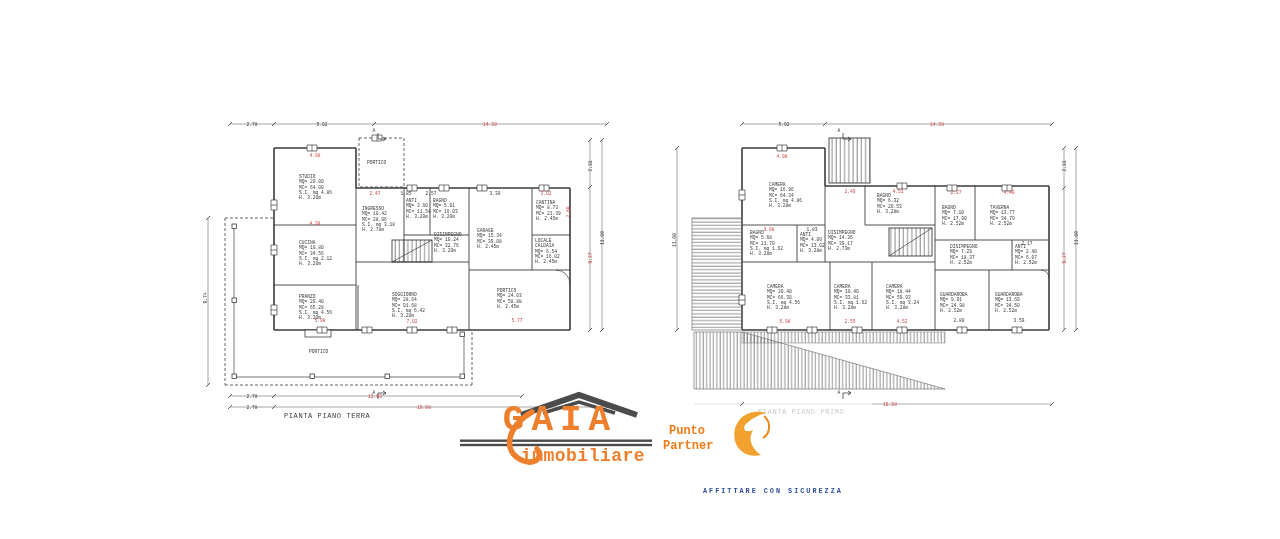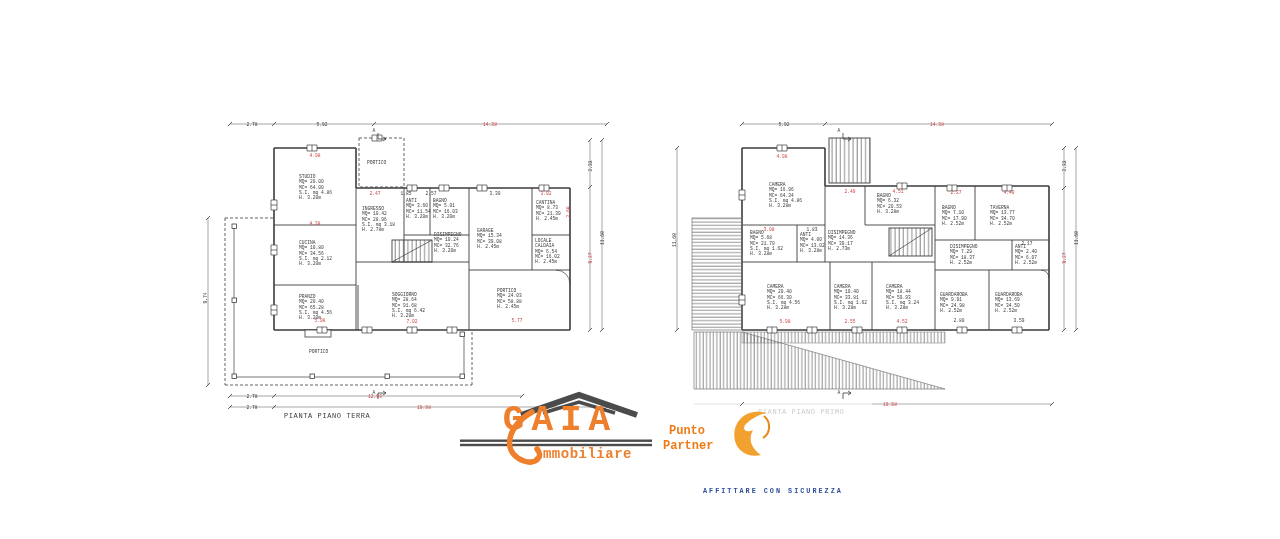--- a/index.html
+++ b/index.html
@@ -13,21 +13,21 @@
   .dim{position:absolute;font-size:4.6px;color:#3a3a3a;white-space:nowrap;
        transform:translate(-50%,-50%);}
   .dim.red{color:#cc4444;}
   .dim.rot{transform:translate(-50%,-50%) rotate(-90deg);}
   .caption{position:absolute;font-size:7px;letter-spacing:.6px;color:#3a3a3a;white-space:nowrap;}
   .caption.faded{color:#cbcbcb;}
   
   .gaia-name{position:absolute;left:452px;top:400px;width:192px;text-align:center;
              font-size:36px;font-weight:bold;letter-spacing:7px;color:#ee7f2d;}
   .gaia-sub{position:absolute;left:500px;top:446px;width:142px;text-align:center;
-            font-size:14px;font-weight:bold;letter-spacing:.5px;color:#ee7f2d;}
+            font-size:18px;font-weight:bold;letter-spacing:.5px;color:#ee7f2d;}
   .pp{position:absolute;font-size:12px;font-weight:bold;color:#ee7b16;}
   .sa-name{position:absolute;left:676px;top:456px;font-size:27px;font-weight:bold;
            letter-spacing:-.5px;color:#2d4e97;}
   .sa-reg{font-size:8px;vertical-align:top;}
   .sa-tag{position:absolute;left:691px;top:487px;font-size:6.8px;letter-spacing:2px;
           color:#2d4e97;font-weight:bold;}
 </style>
 </head>
 <body>
 

